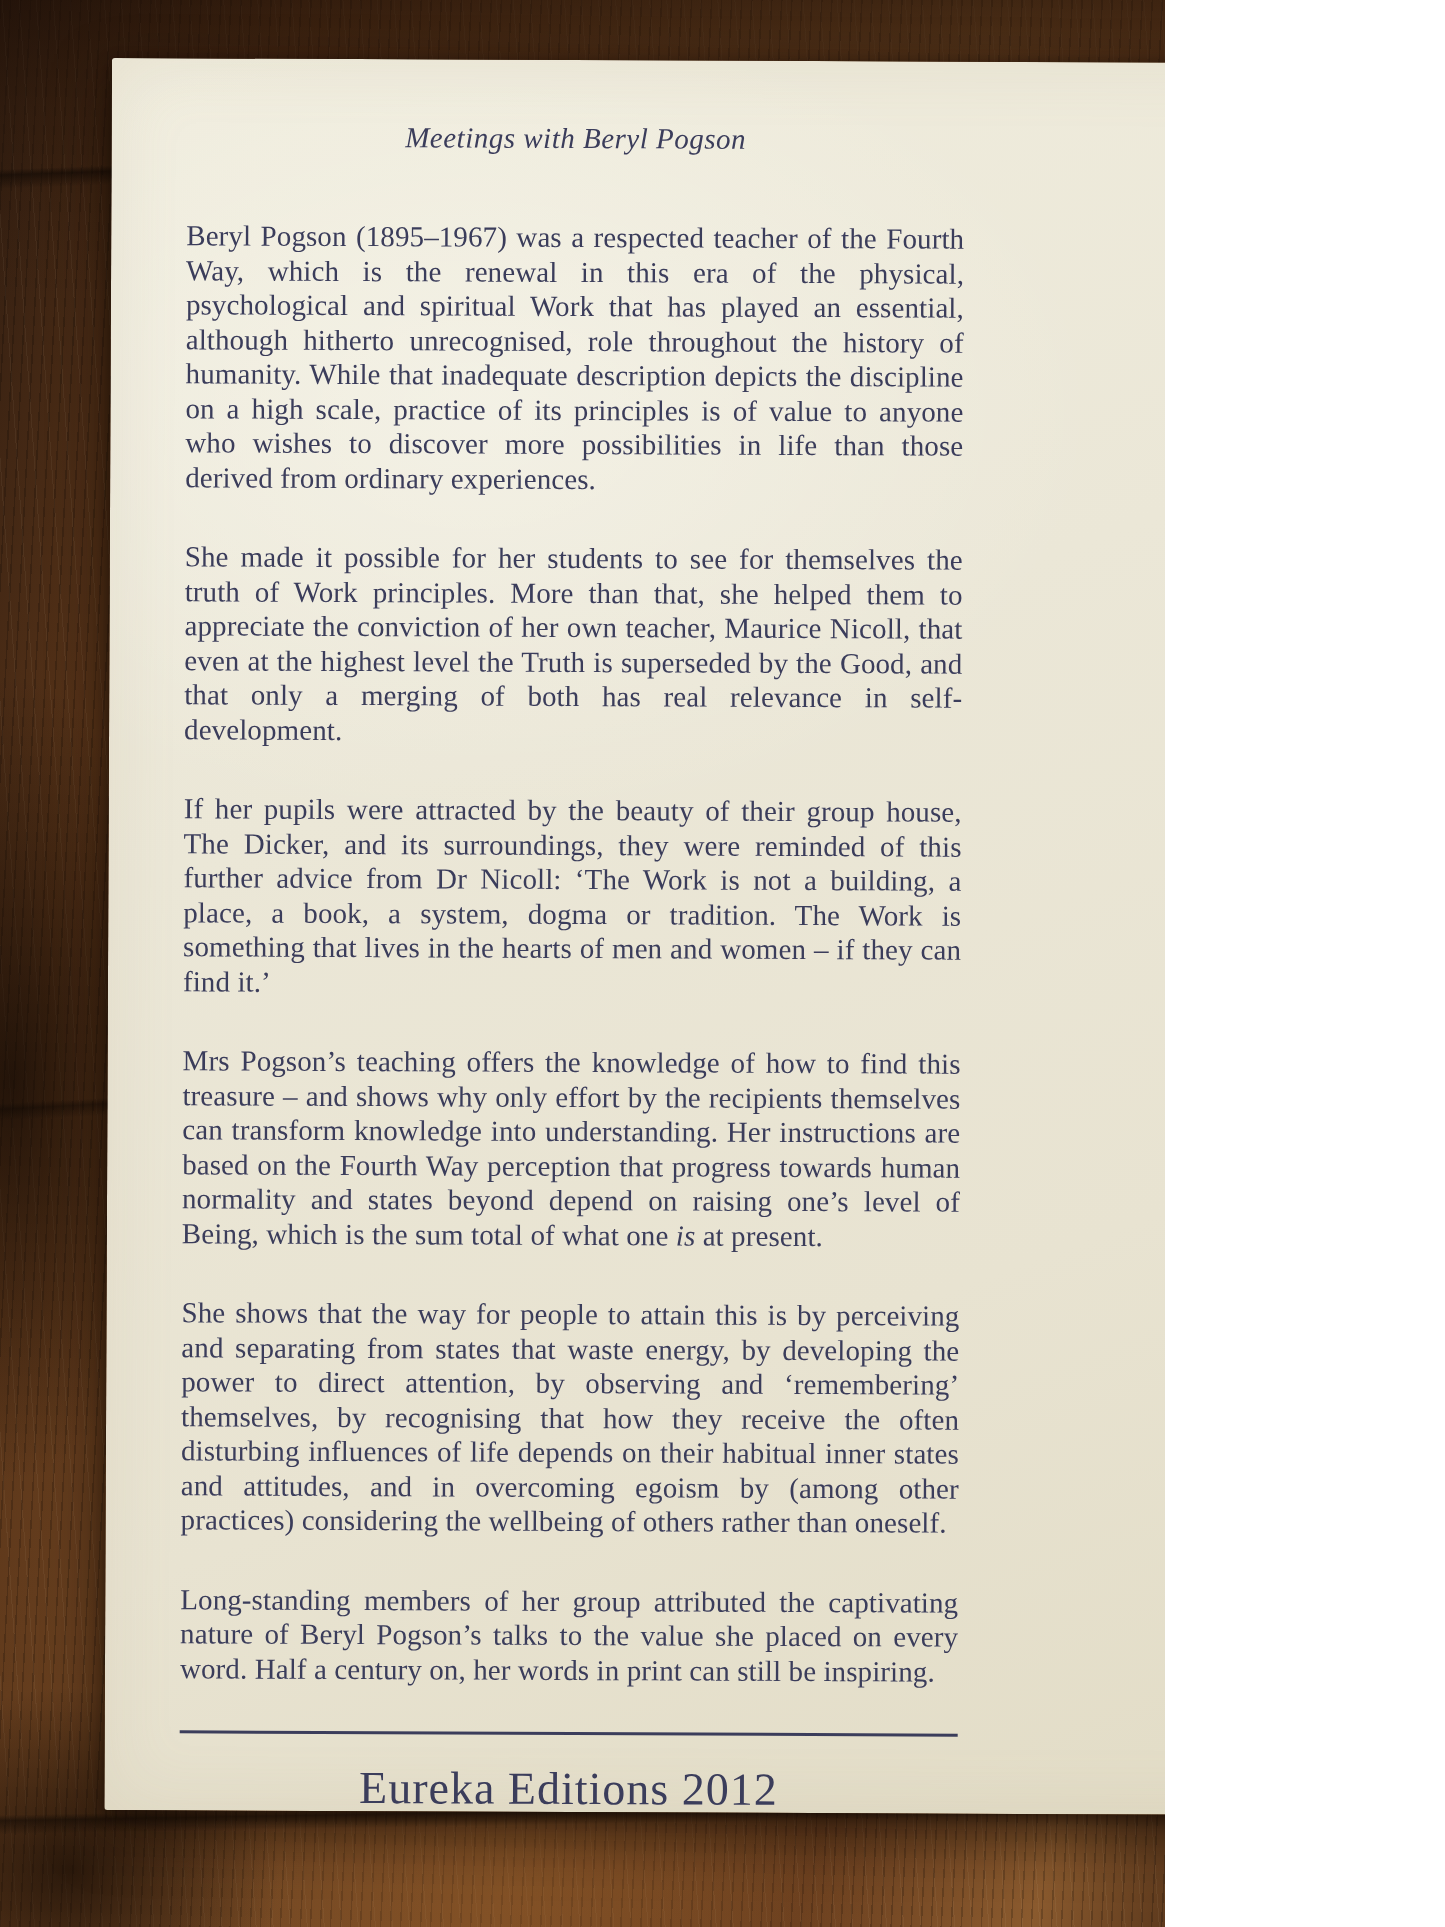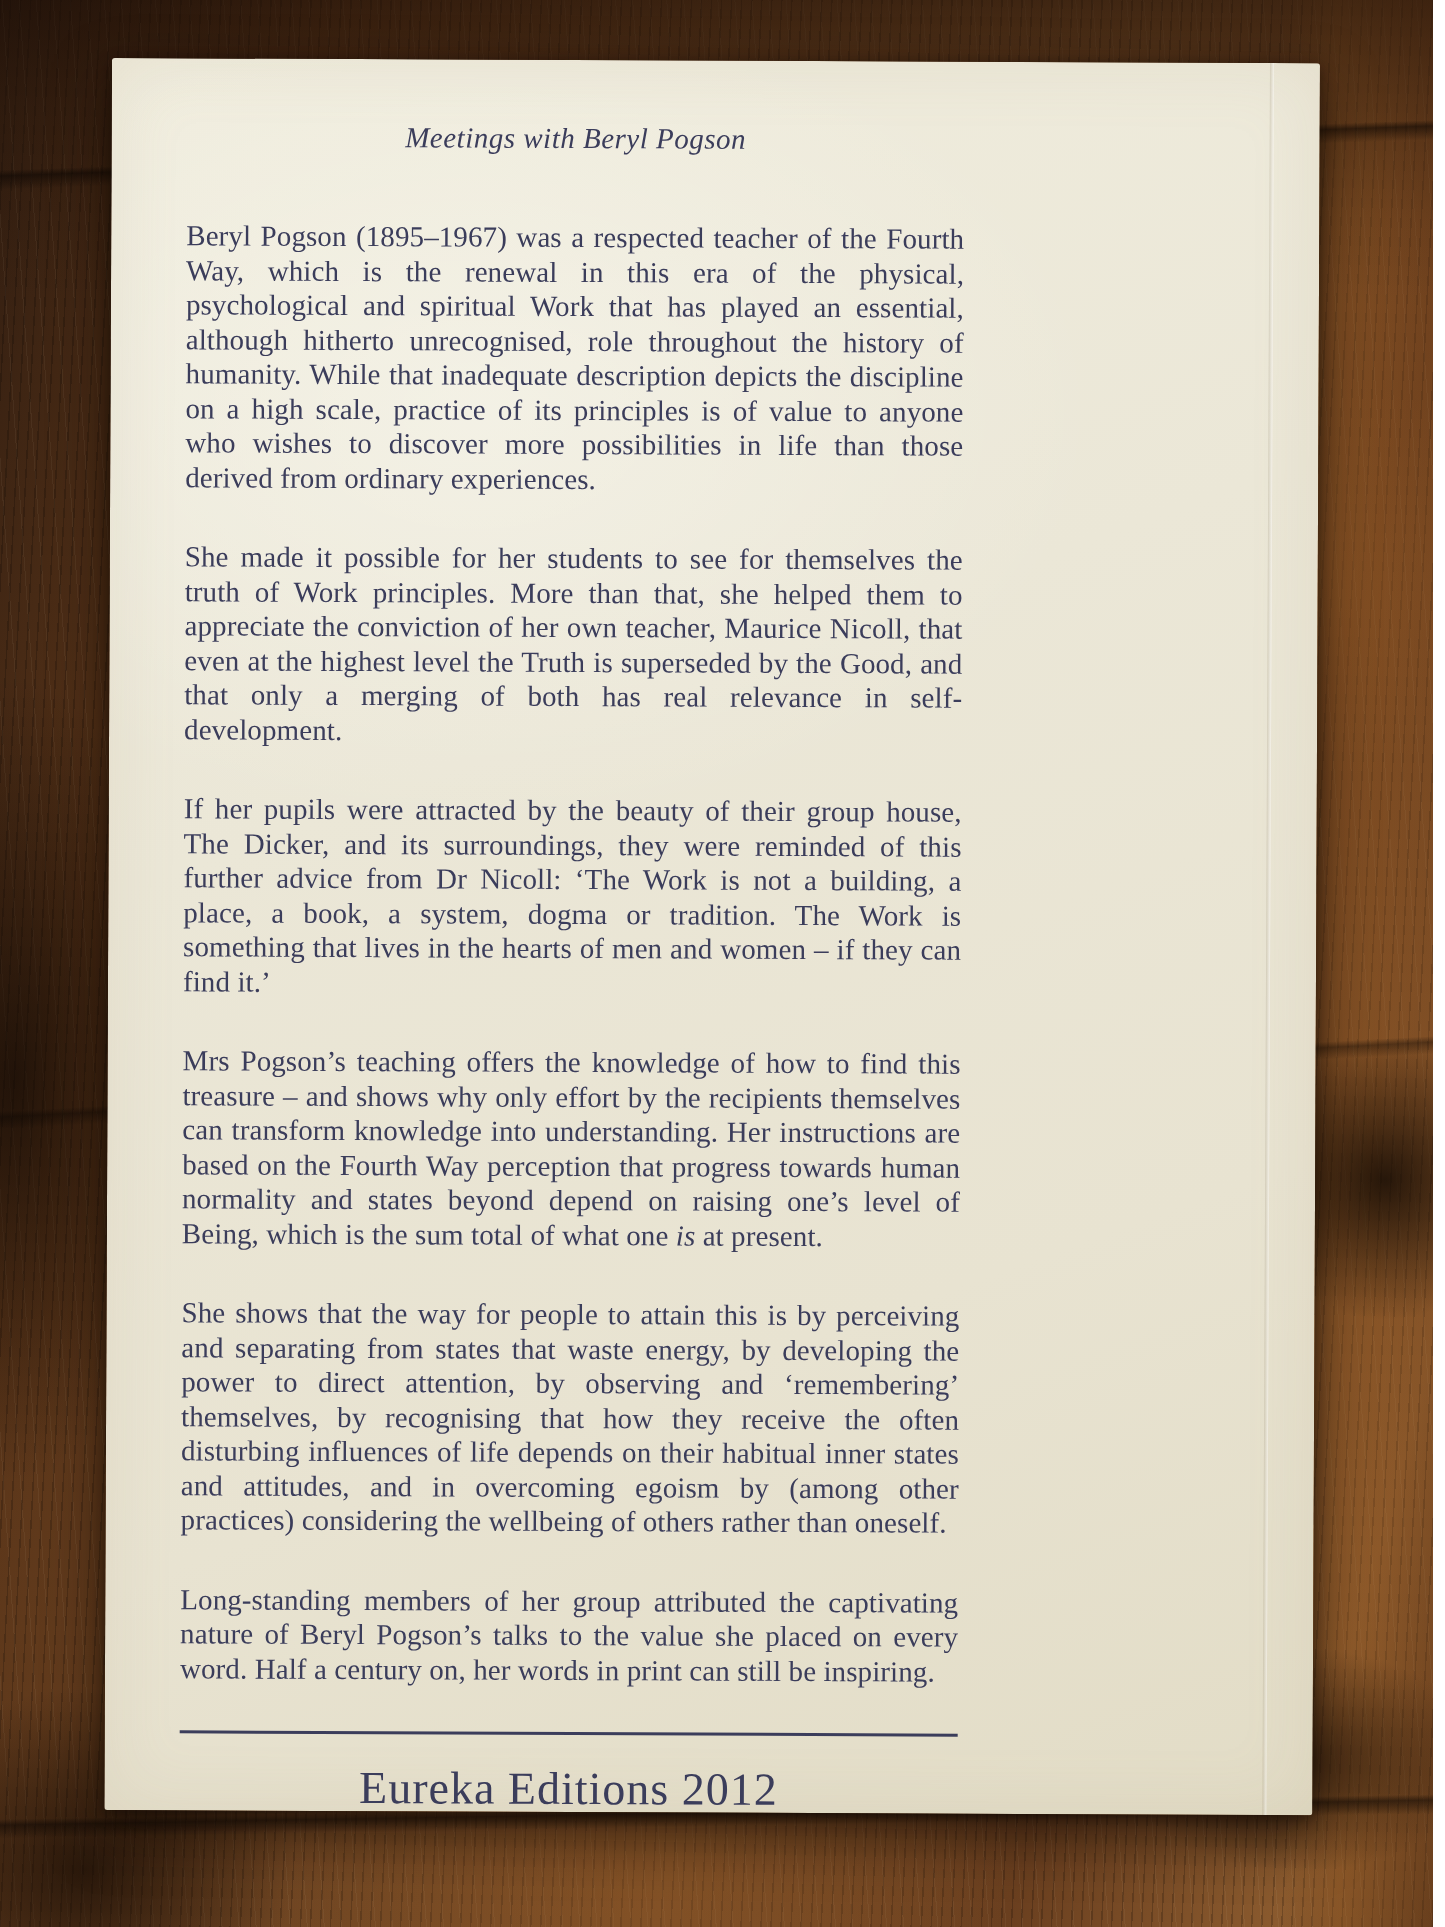--- a/index.html
+++ b/index.html
@@ -5,21 +5,21 @@
   html, body {
     margin: 0;
     padding: 0;
     width: 1445px;
     height: 1927px;
     overflow: hidden;
     font-family: "Liberation Serif", "DejaVu Serif", serif;
   }
   .scene {
     position: relative;
-    width: 1433px;
+    width: 1165px;
     height: 1927px;
     overflow: hidden;
   }
   
   .wood {
     position: absolute;
     inset: 0;
     background-color: #6b4423;
     background-image:
       

